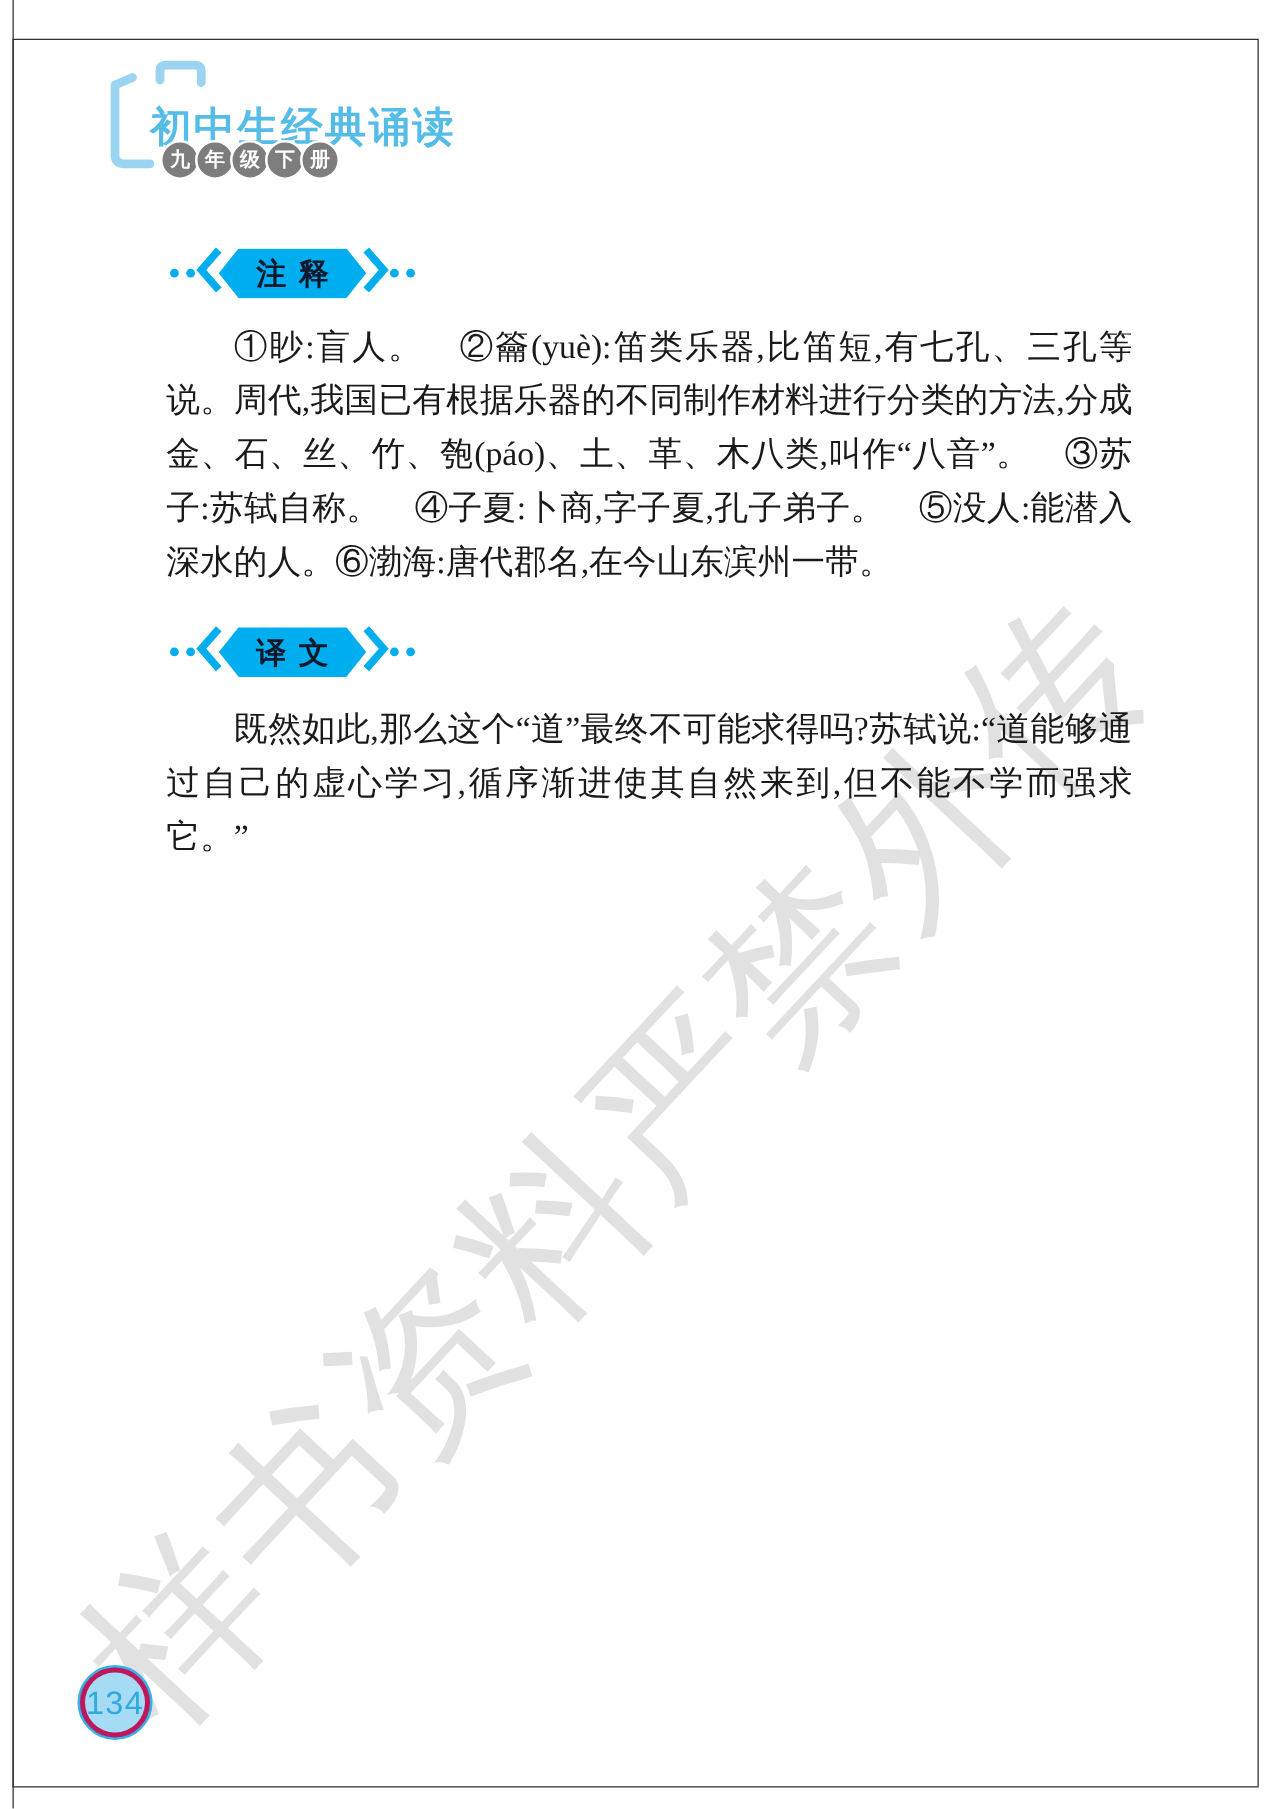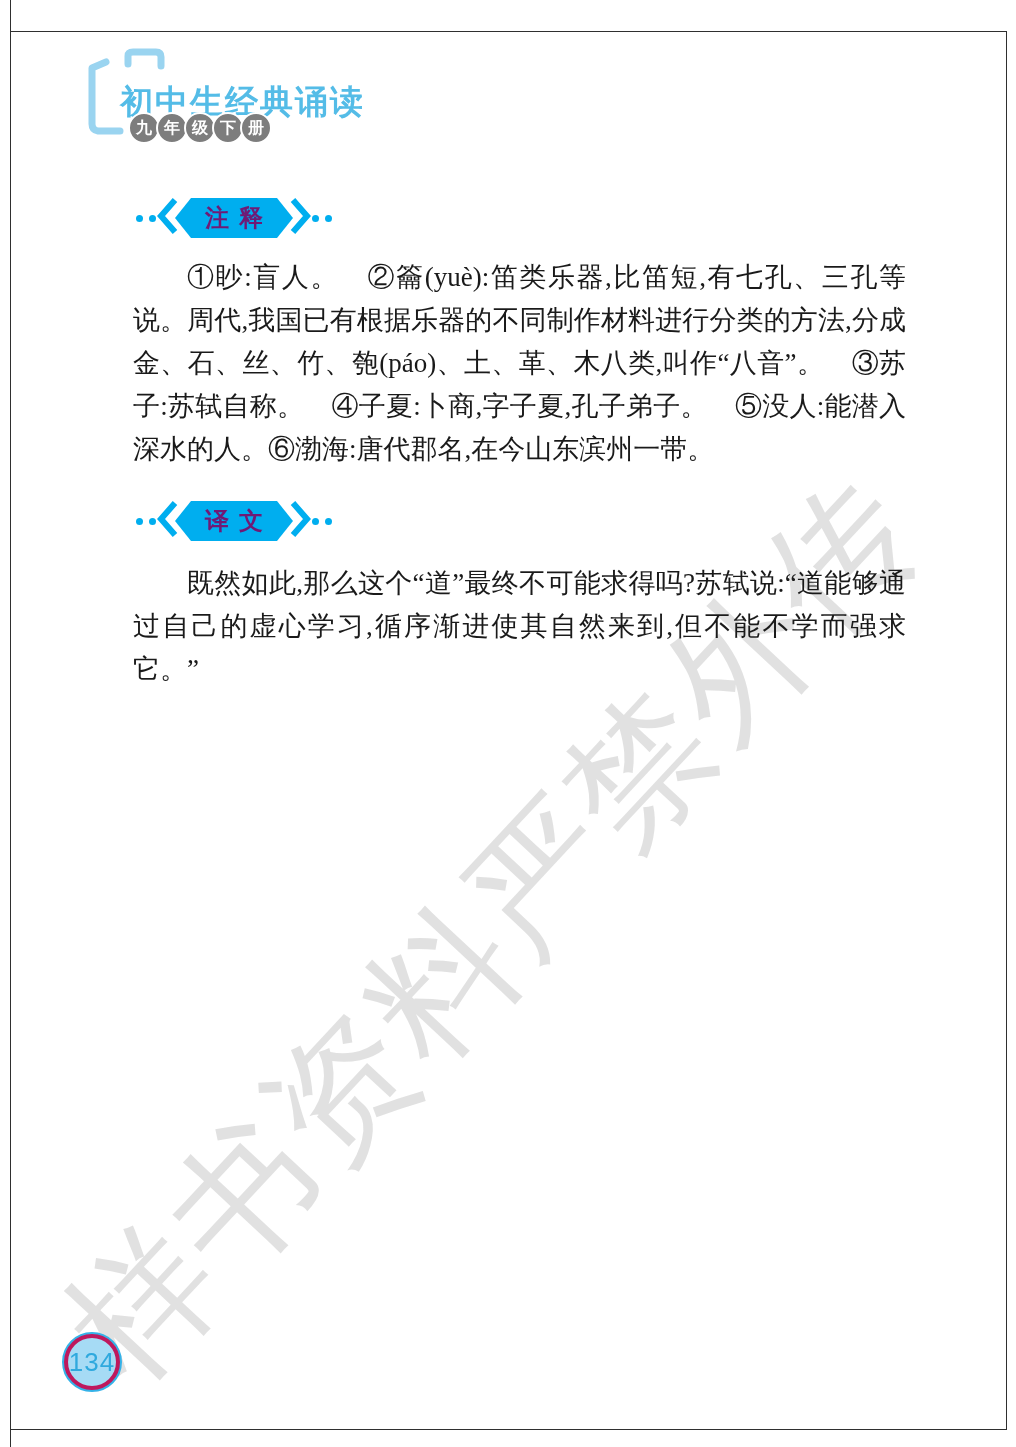--- a/index.html
+++ b/index.html
@@ -41,21 +41,21 @@
     margin-right:-4px; border:2px solid #ffffff;
     font-family:"Liberation Sans","DejaVu Sans",sans-serif;
   }
   
   .badge-row { position:absolute; left:133px; display:flex; align-items:center; z-index:2; }
   .badge-row .dot {
     width:7px; height:7px; border-radius:50%; background:#00aeef; margin:0 3px;
   }
   .chev { margin:0 -4px; flex:none; }
   .hex-badge {
-    background:#00aeef; color:#701a75; height:40px; min-width:118px;
+    background:#00aeef; color:#0f172a; height:40px; min-width:118px;
     clip-path:polygon(16px 0, calc(100% - 16px) 0, 100% 50%, calc(100% - 16px) 100%, 16px 100%, 0 50%);
     display:flex; align-items:center; justify-content:center;
     font-size:24px; font-weight:bold; letter-spacing:10px; text-indent:10px;
     font-family:"Liberation Sans","DejaVu Sans",sans-serif;
     padding:0 14px; box-sizing:border-box;
   }
   .badge-note { top:196px; }
   .badge-trans { top:499px; }
   
   .body-text {

